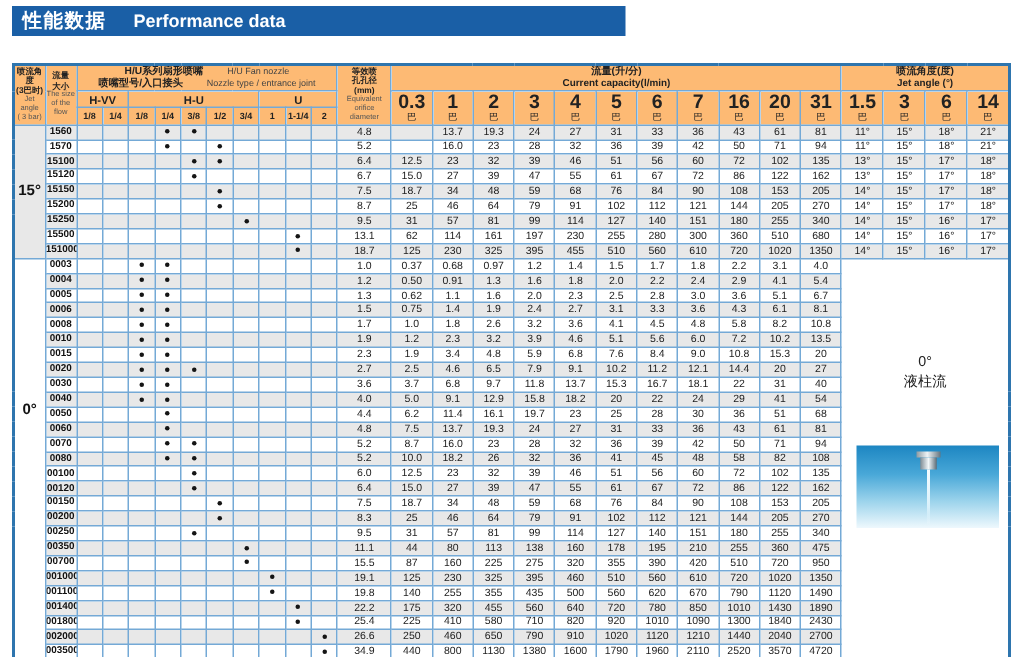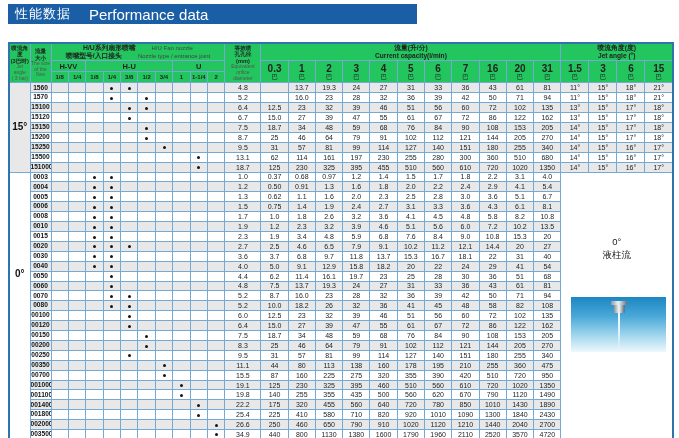--- a/index.html
+++ b/index.html
@@ -1,44 +1,44 @@
 <!DOCTYPE html>
 <html><head>
 <meta charset="utf-8">
 <style>
   html,body { margin:0; padding:0; background:#fff; }
   .page { position:relative; width:679px; height:438px; background:#fff; overflow:hidden;
           font-family:"Liberation Sans","DejaVu Sans",sans-serif; }
   .title-bar { position:absolute; left:8px; top:4px; width:409px; height:20px;
                background:#1a5fa6; display:flex; align-items:center; }
-  .t-zh { color:#fff; font-weight:normal; font-size:13px; margin-left:7px; letter-spacing:1px; }
-  .t-en { color:#fff; font-weight:normal; font-size:15px; margin-left:18px; }
+  .t-zh { color:#fff; font-weight:bold; font-size:13px; margin-left:7px; letter-spacing:1px; }
+  .t-en { color:#fff; font-weight:bold; font-size:12px; margin-left:18px; }
 
   table.perf { position:absolute; left:8px; top:42px; width:664px; height:394px;
                border-collapse:collapse; table-layout:fixed;
                border:2px solid #2e75ae; background:#fff; }
   .perf th, .perf td { padding:0; border:1px solid #74a9d6; text-align:center;
                        vertical-align:middle; overflow:hidden; }
-  thead th { background:#22c55e; font-weight:normal; }
+  thead th { background:#fdba74; font-weight:normal; }
   tr.hr1 { height:15px; } tr.hr2 { height:11px; } tr.hr3 { height:11px; }
   tbody tr { height:9.92px; }
   tbody tr.odd td { background:#e8e8e8; }
   tbody td { font-size:7px; line-height:1; color:#1c1c1c; }
 
   .zh5 { font-size:5.6px; font-weight:bold; color:#222; line-height:1.15; }
   .en5 { font-size:5px; color:#555; line-height:1.15; }
   .th-angle, .th-flow, .th-orifice { vertical-align:middle; }
   .nz-line { display:flex; justify-content:center; align-items:baseline; gap:16px; line-height:1.2; }
   .zh7 { font-size:6.8px; font-weight:bold; color:#222; }
   .en6 { font-size:6px; color:#444; }
   .en65b { font-size:6.6px; font-weight:bold; color:#222; line-height:1.15; }
   .zh7b { font-size:6.8px; font-weight:bold; color:#222; line-height:1.15; }
   .grp { font-size:7.5px; font-weight:bold; color:#222; }
   .frac { font-size:6px; font-weight:bold; color:#222; }
-  .pnum { font-size:10px; font-weight:bold; color:#222; line-height:1.1; }
+  .pnum { font-size:13px; font-weight:bold; color:#222; line-height:1.1; }
   .pbar { font-size:6.3px; color:#222; line-height:1.1; }
 
   td.sec-angle { background:#fff; font-size:10px; font-weight:bold; color:#111; position:relative; }
   td.sec-angle .abs-label { position:absolute; top:96px; left:0; right:0; }
   .model-cell { font-weight:bold; font-size:6.6px; color:#111; }
   .dot { display:inline-block; width:3px; height:3px; background:#151515; border-radius:50%; vertical-align:middle; }
   td.jet-merged { background:#fff; position:relative; vertical-align:top; }
   .jet0-label { position:absolute; top:62px; left:0; right:0; text-align:center;
                 font-size:9.5px; color:#222; line-height:1.4; }
   .photo { position:absolute; left:10px; top:124px; width:95px; height:55px;
@@ -186,21 +186,21 @@
           </th>
         <th rowspan="2" class="pth">
             <div class="pnum">3</div>
             <div class="pbar">巴</div>
           </th>
         <th rowspan="2" class="pth">
             <div class="pnum">6</div>
             <div class="pbar">巴</div>
           </th>
         <th rowspan="2" class="pth">
-            <div class="pnum">15</div>
+            <div class="pnum">14</div>
             <div class="pbar">巴</div>
           </th>
       </tr>
       <tr class="hr3">
         <th class="frac">1/8</th>
         <th class="frac">1/4</th>
         <th class="frac">1/8</th>
         <th class="frac">1/4</th>
         <th class="frac">3/8</th>
         <th class="frac">1/2</th>

